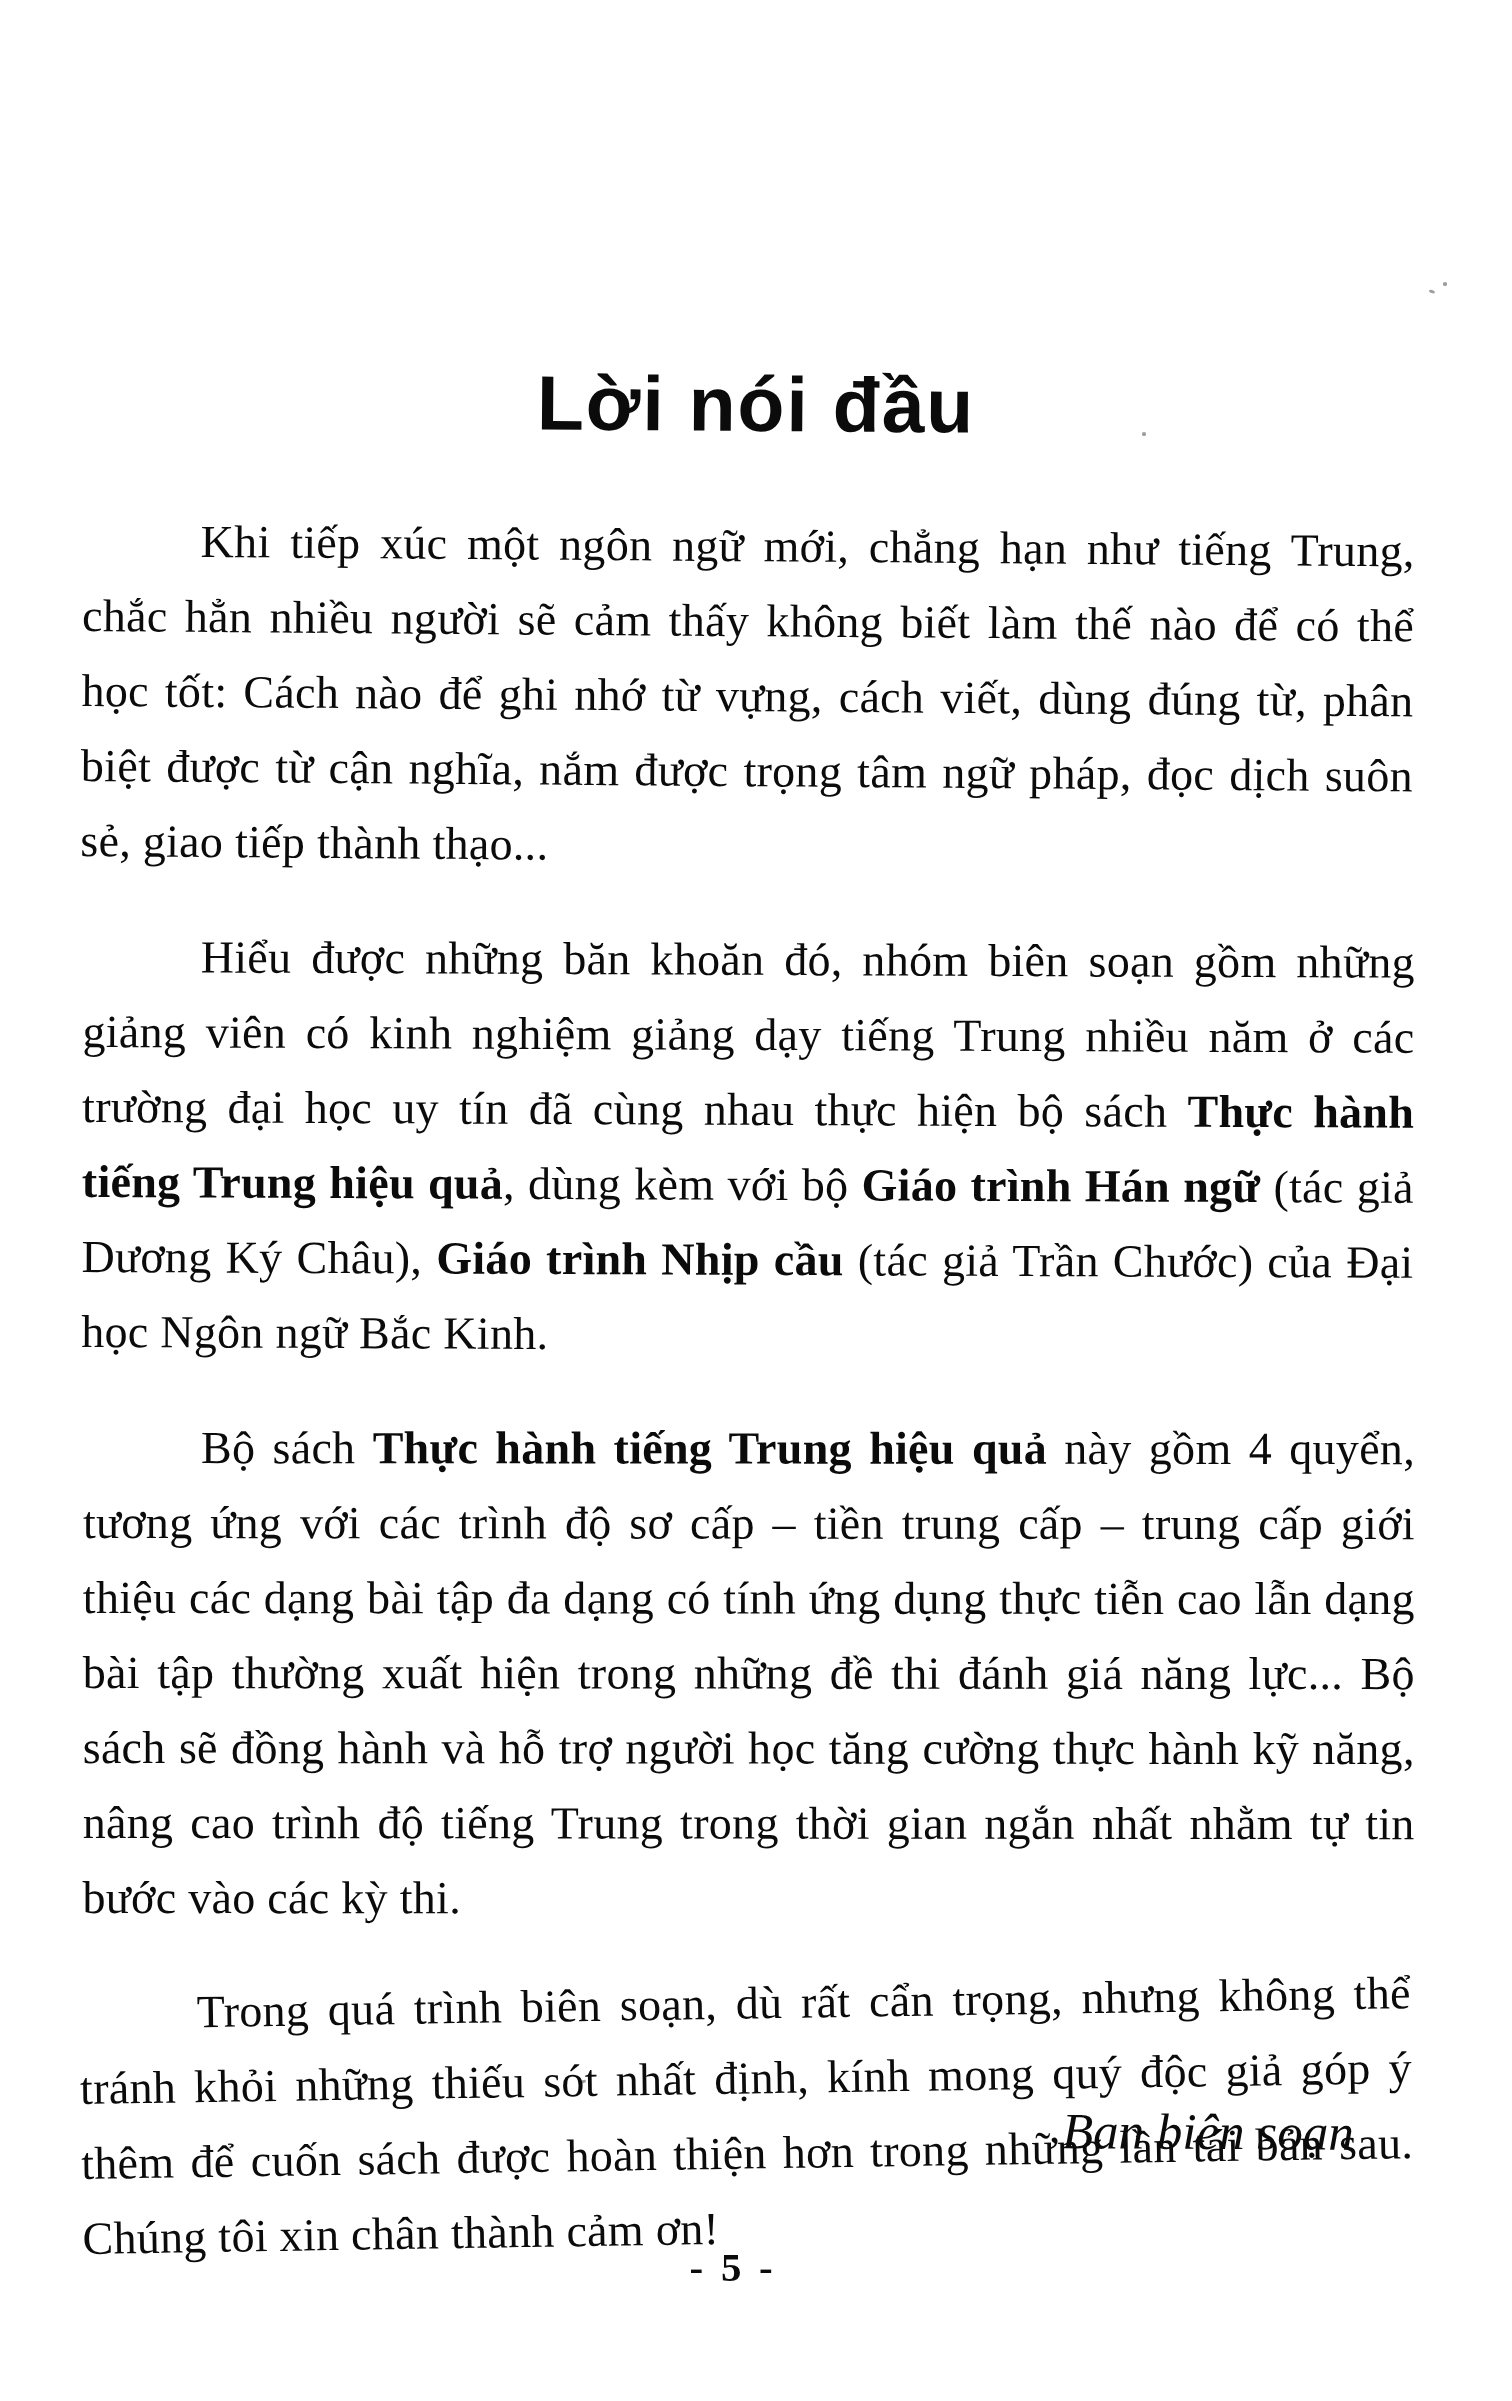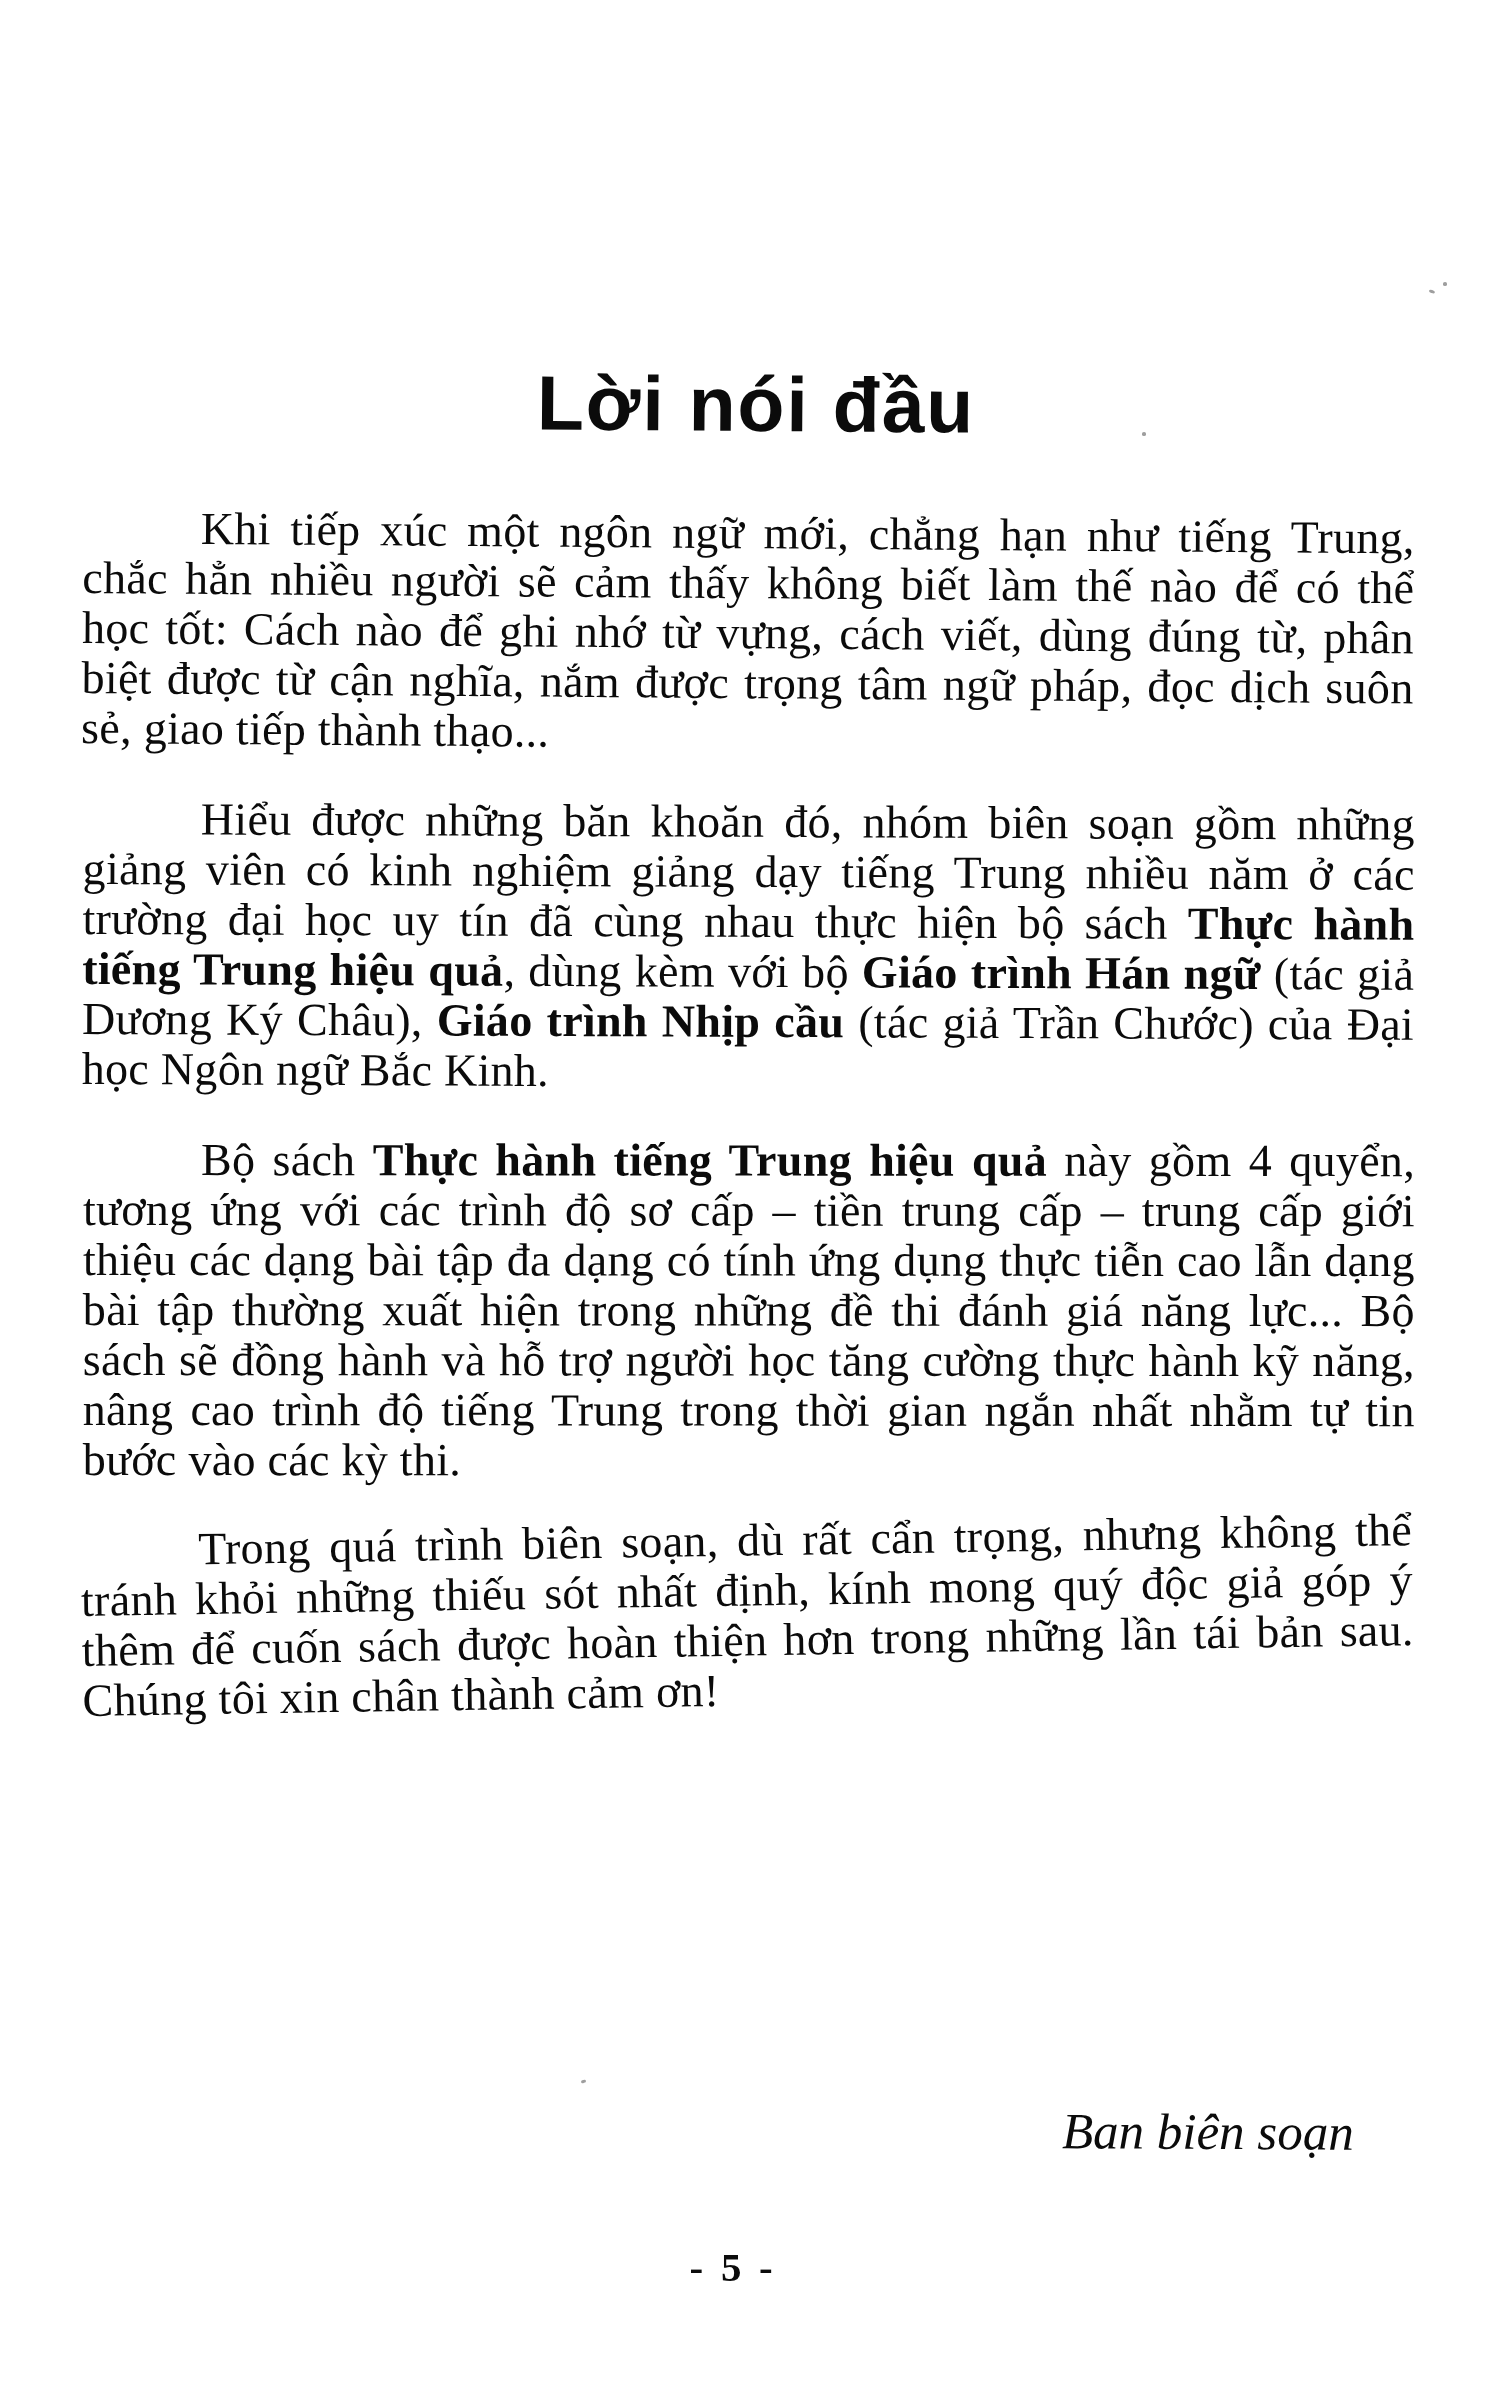--- a/index.html
+++ b/index.html
@@ -24,21 +24,21 @@
     letter-spacing: 1.8px;
     transform: rotate(0.4deg);
   }
   .body {
     position: absolute;
     left: 83px;
     top: 503px;
     width: 1332px;
     font-family: "Liberation Serif", serif;
     font-size: 46px;
-    line-height: 50px;
+    line-height: 75px;
     text-align: justify;
     letter-spacing: 0.3px;
   }
   .para { margin: 0 0 41px 0; text-indent: 118px; }
   .para .b { font-weight: 700; }
   .p1 { transform: rotate(0.45deg); transform-origin: 0 0; }
   .p2 { transform: rotate(0.25deg); transform-origin: 0 0; }
   .p3 { transform: rotate(0.05deg); transform-origin: 0 0; }
   .p4 { transform: rotate(-0.9deg); transform-origin: 0 100%; }
   .signature {

